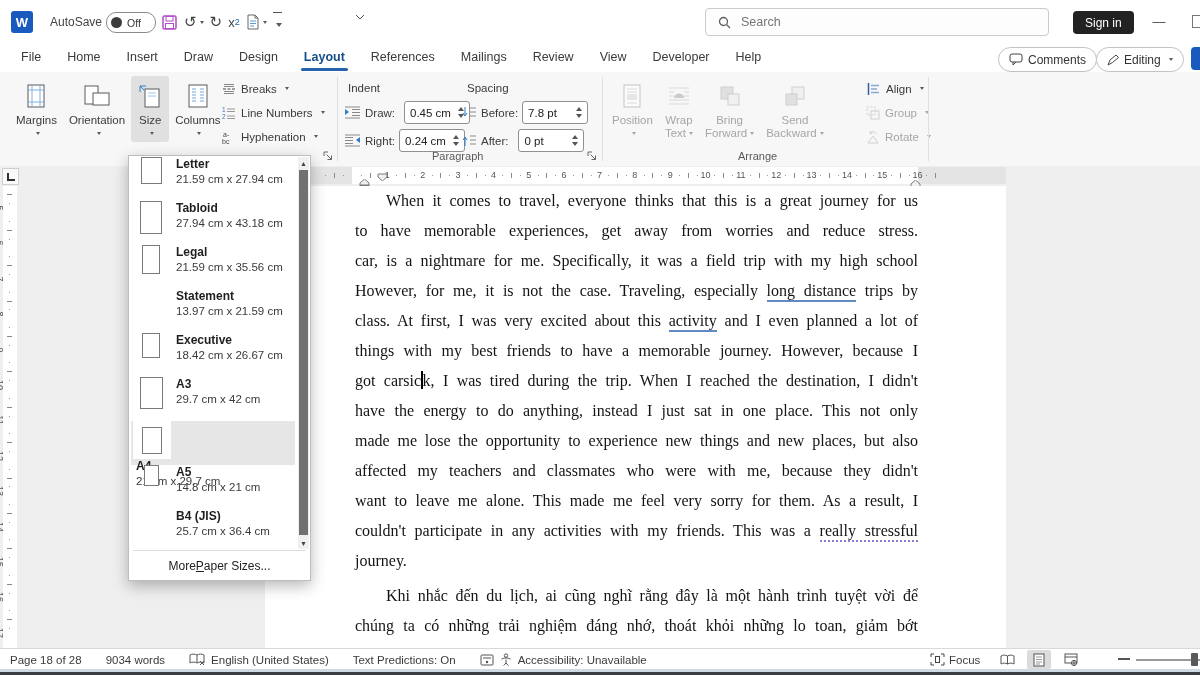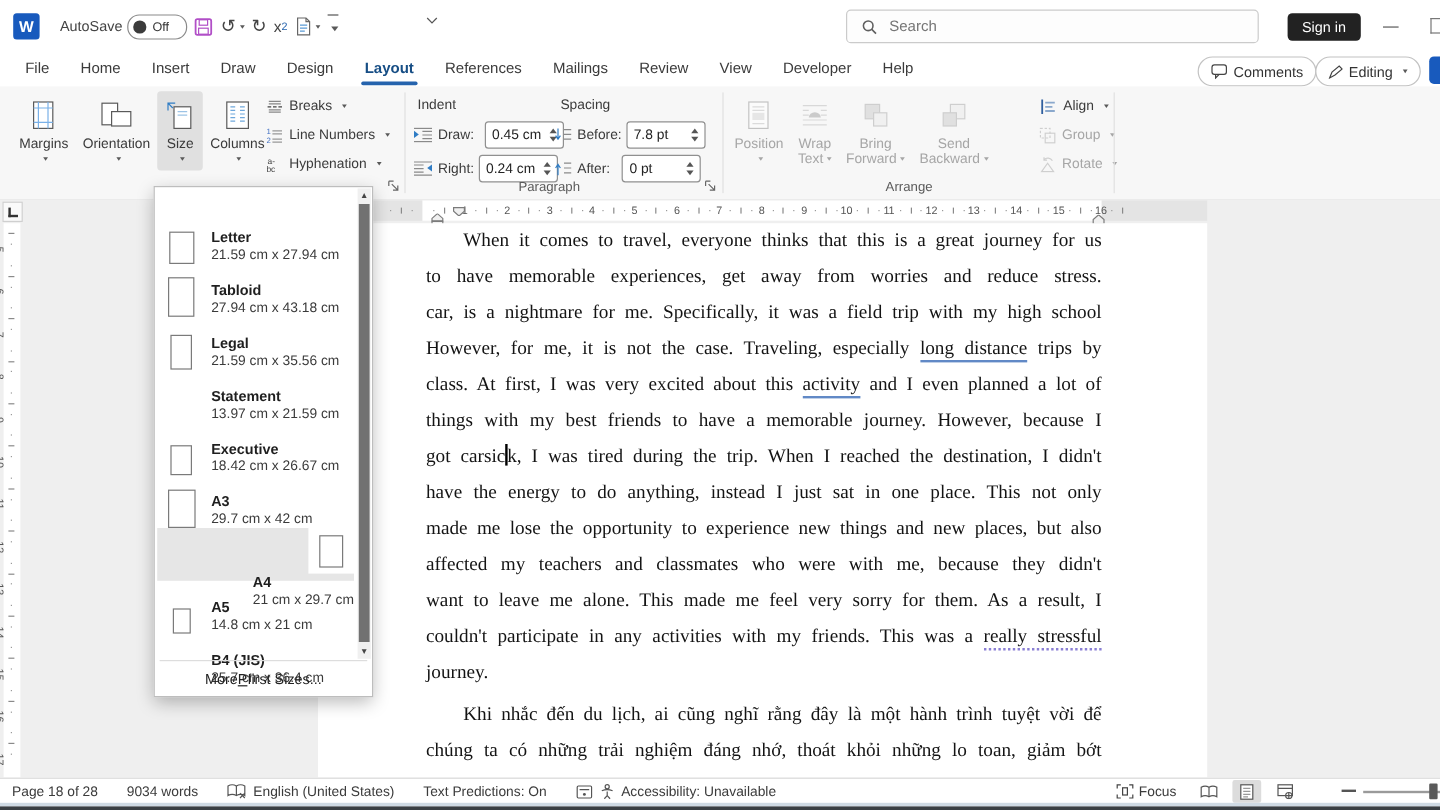--- a/index.html
+++ b/index.html
@@ -87,21 +87,21 @@
                color:#141414;}
   .line{height:30px;line-height:30px;text-align:justify;text-align-last:justify;white-space:nowrap;}
   .line.lastline{text-align-last:left;}
   .line.indent{padding-left:31px;}
   .seg-bu{border-bottom:2px solid #6189c6;padding-bottom:1px;}
   .seg-pd{border-bottom:2px dotted #8a7fd4;padding-bottom:1px;}
   .caret{display:inline-block;width:1.5px;height:18px;background:#000;vertical-align:-3px;}
   
   #size-menu{position:absolute;left:128px;top:155px;width:181px;height:424px;background:#fff;border:1px solid #bdbdbd;
              box-shadow:0 5px 14px rgba(0,0,0,.28);z-index:50;}
-  .smi{position:absolute;left:2px;width:164px;height:44px;display:flex;align-items:flex-end;margin-top:19px;}
+  .smi{position:absolute;left:2px;width:164px;height:44px;display:flex;align-items:flex-start;}
   .smi.sel{background:#e6e6e6;}
   .sicon-wrap{width:40px;display:flex;align-items:center;justify-content:center;flex:0 0 40px;}
   .smi.sel .sicon-wrap{background:#fff;height:40px;margin-left:2px;width:38px;flex-basis:38px;}
   .sicon{border:1px solid #7a7a7a;background:#fff;}
   .smi-text{padding-left:5px;}
   .smi-name{font-size:12px;font-weight:bold;color:#1f1f1f;line-height:15px;}
   .smi-dims{font-size:11.5px;color:#3a3a3a;line-height:14px;}
   #smi-sep{position:absolute;left:4px;right:4px;top:394px;height:1px;background:#ddd;}
   #smi-footer{position:absolute;left:0;right:0;top:398px;height:24px;display:flex;align-items:center;justify-content:center;
               font-size:12px;color:#222;}
@@ -716,21 +716,21 @@
         <div class="smi-text">
           <div class="smi-name">B4 (JIS)</div>
           <div class="smi-dims">25.7 cm x 36.4 cm</div>
         </div>
       </div>
     </div>
   <div id="smi-sep"></div>
   <div id="smi-footer">
     <span>More </span>
       <span class="accel">P</span>
-      <span>first Sizes...</span>
+      <span>aper Sizes...</span>
   </div>
   <div id="sm-scroll">
     <div class="sarr" style="top:0;">▲</div>
     <div id="sm-thumb"></div>
     <div class="sarr" style="bottom:0;">▼</div>
   </div>
 </div>
 
 <div id="statusbar">
   <div class="sbl" style="left:10px;">

